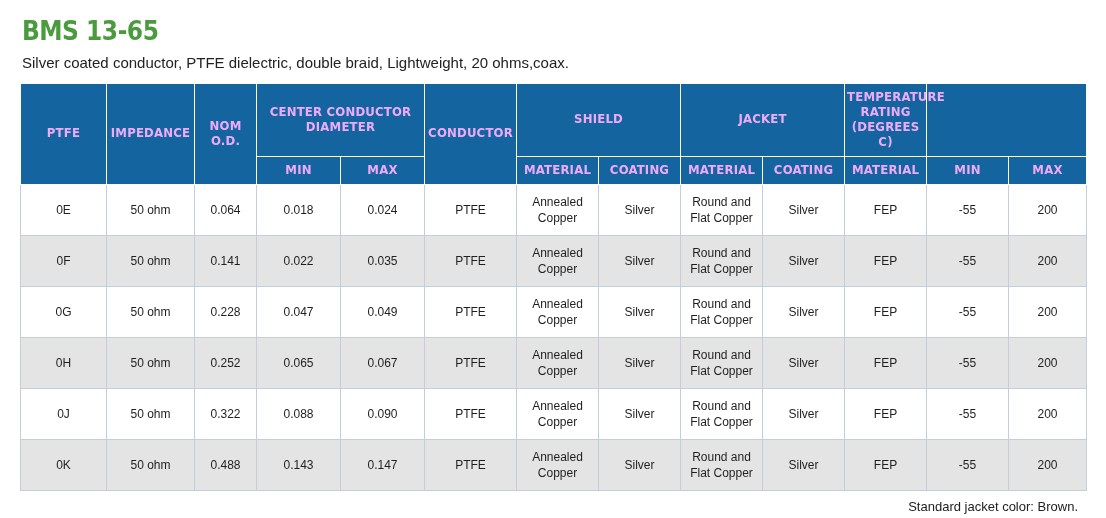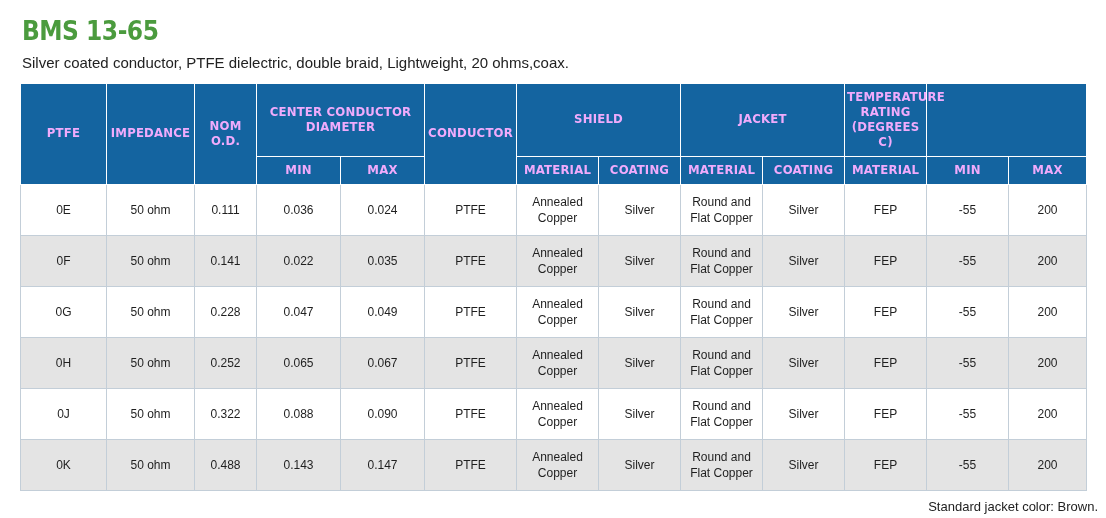--- a/index.html
+++ b/index.html
@@ -12,21 +12,21 @@
     height: 518px;
     font-family: "Liberation Sans", sans-serif;
     color: #1a1a1a;
     overflow: hidden;
   }
   .page {
     position: relative;
     width: 1106px;
     height: 363px;
     box-sizing: border-box;
-    padding: 16px 8px 0 20px;
+    padding: 16px 28px 0 20px;
   }
   .doc-title {
     font-size: 26px;
     font-weight: bold;
     color: #4b9b3e;
     letter-spacing: -0.5px;
     margin: 0 0 8px 2px;
     font-family: "DejaVu Sans Condensed", "Liberation Sans", sans-serif;
   }
   .doc-subtitle {
@@ -125,22 +125,22 @@
         <th>COATING</th>
         <th>MATERIAL</th>
         <th>MIN</th>
         <th>MAX</th>
       </tr>
     </thead>
     <tbody>
       <tr>
         <td>0E</td>
         <td>50 ohm</td>
-        <td>0.111</td>
-        <td>0.036</td>
+        <td>0.064</td>
+        <td>0.018</td>
         <td>0.024</td>
         <td>PTFE</td>
         <td class="two-line">Annealed
 Copper</td>
         <td>Silver</td>
         <td class="two-line">Round and
 Flat Copper</td>
         <td>Silver</td>
         <td>FEP</td>
         <td>-55</td>

